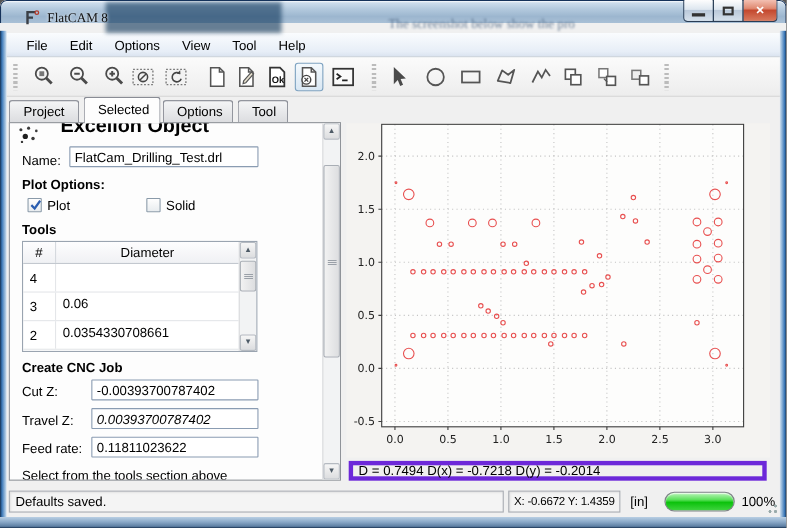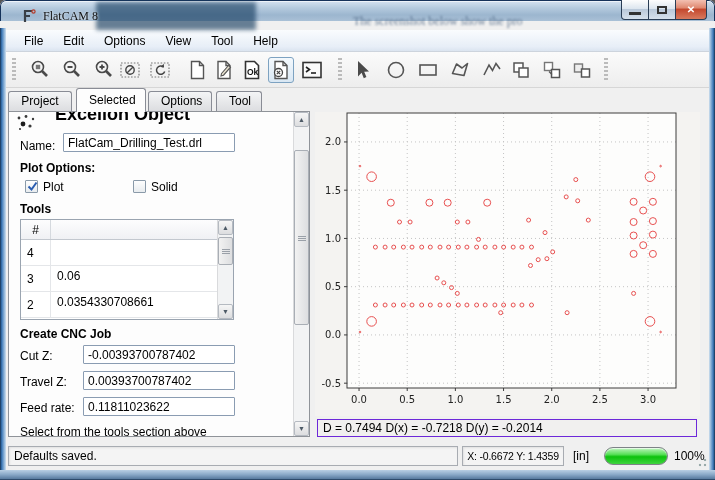--- a/index.html
+++ b/index.html
@@ -81,21 +81,21 @@
   .sb-btn{position:absolute;left:0;width:15px;height:15px;border:1px solid #b5bac1;border-radius:2px;
     background:linear-gradient(180deg,#f6f6f6,#dcdddf);display:flex;align-items:center;justify-content:center;
     font-size:7px;color:#4d5a66;}
   .sb-thumb{position:absolute;left:0;width:15px;border:1px solid #a9aeb5;border-radius:2px;
     background:linear-gradient(90deg,#f2f2f2,#dddee0);}
   .sb-grip{position:absolute;left:3px;width:8px;height:5px;
     background:repeating-linear-gradient(180deg,#9aa0a8 0 1px,transparent 1px 2px);}
 
   
   .plot-canvas{left:315px;top:112px;width:385px;height:304px;background:#f4f3f1;}
-  .dbox{left:317px;top:419px;width:380px;height:18px;border:1px solid #6d28d9;background:#f1f0ef;
+  .dbox{left:317px;top:419px;width:380px;height:18px;border:4px solid #6d28d9;background:#f1f0ef;
     font-size:12px;display:flex;align-items:center;padding-left:5px;}
 
   
   .statusbar{left:6px;top:441px;right:6px;height:30px;background:#f0f0f0;}
   .sunken{position:absolute;border:1px solid #a8acb2;background:#f4f4f4;height:20px;top:5px;
     display:flex;align-items:center;box-shadow:inset 1px 1px 2px rgba(0,0,0,.08);}
   .msgbox{left:2px;width:450px;padding-left:5px;}
   .coordsbox{left:456px;width:102px;justify-content:center;font-size:10.5px;letter-spacing:-0.2px;}
   .unitslabel{position:absolute;left:567px;top:8px;font-size:12px;}
   .progress{position:absolute;left:598px;top:6px;width:64px;height:18px;border:1px solid #7e8287;border-radius:9px;
@@ -301,20 +301,21 @@
           <div class="checkbox" style="left: 124px; top: 68px;"></div>
           <span class="abs plabel" style="left: 142px; top: 68px;">Solid</span>
         </div>
 
       <span class="abs plabel pbold" style="left:11px;top:90px;">Tools</span>
 
       <div class="abs tools-table">
         <div style="position:absolute;left:0;top:0;right:16px;bottom:0;">
           <div class="tt-header" id="tt-header">
               <div class="tt-hc c0">#</div>
+              <div class="tt-hc c1">Diameter</div>
             </div>
           <div id="tt-body">
               <div class="tt-row">
                 <div class="tt-cell c0">4</div>
                 <div class="tt-cell c1">0.06</div>
               </div>
               <div class="tt-row">
                 <div class="tt-cell c0">3</div>
                 <div class="tt-cell c1">0.0354330708661</div>
               </div>
@@ -331,21 +332,21 @@
             </div>
           <div class="sb-btn" style="bottom:0;">▼</div>
         </div>
       </div>
 
       <span class="abs plabel pbold" style="left:11px;top:215px;">Create CNC Job</span>
       <div id="cnc-fields">
           <span class="abs plabel" style="left: 11px; top: 237px;">Cut Z:</span>
           <input class="pinput" value="-0.00393700787402" style="left: 74px; top: 233px; width: 152px;">
           <span class="abs plabel" style="left: 11px; top: 263px;">Travel Z:</span>
-          <input class="pinput" value="0.00393700787402" style="left: 74px; top: 259px; width: 152px;">
+          <input class="pinput" value="0.00393700787402" style="left: 74px; top: 259px; width: 152px; font-style: italic;">
           <span class="abs plabel" style="left: 11px; top: 289px;">Feed rate:</span>
           <input class="pinput" value="0.11811023622" style="left: 74px; top: 285px; width: 152px;">
         </div>
 
       <span class="abs plabel" style="left:11px;top:313px;white-space:nowrap;">Select from the tools section above</span>
     </div>
 
     <div class="vscroll" style="right:0;top:0;bottom:0;">
       <div class="sb-btn" style="top:0;">▲</div>
       <div class="sb-thumb" style="top:38px;height:175px;">

